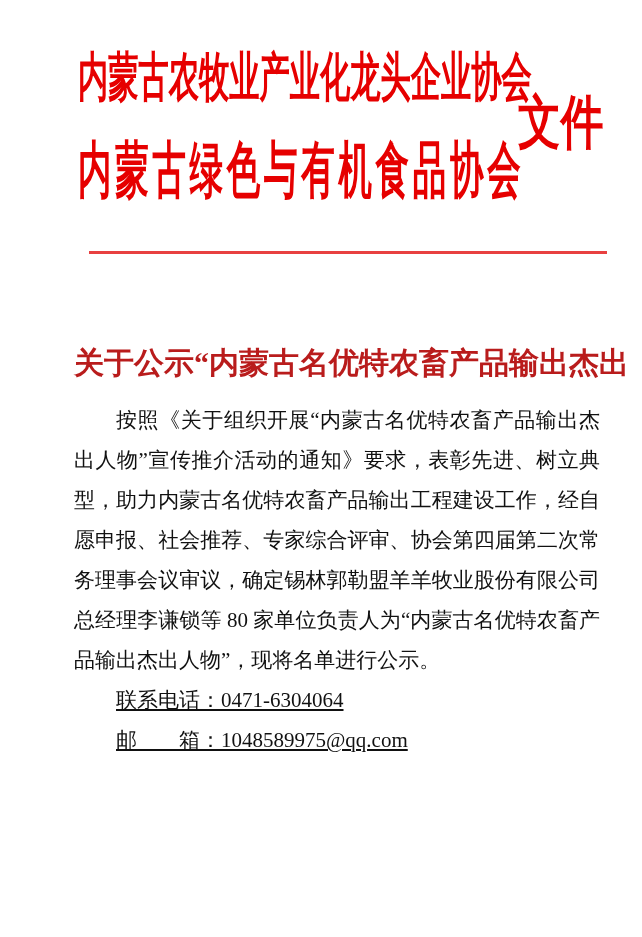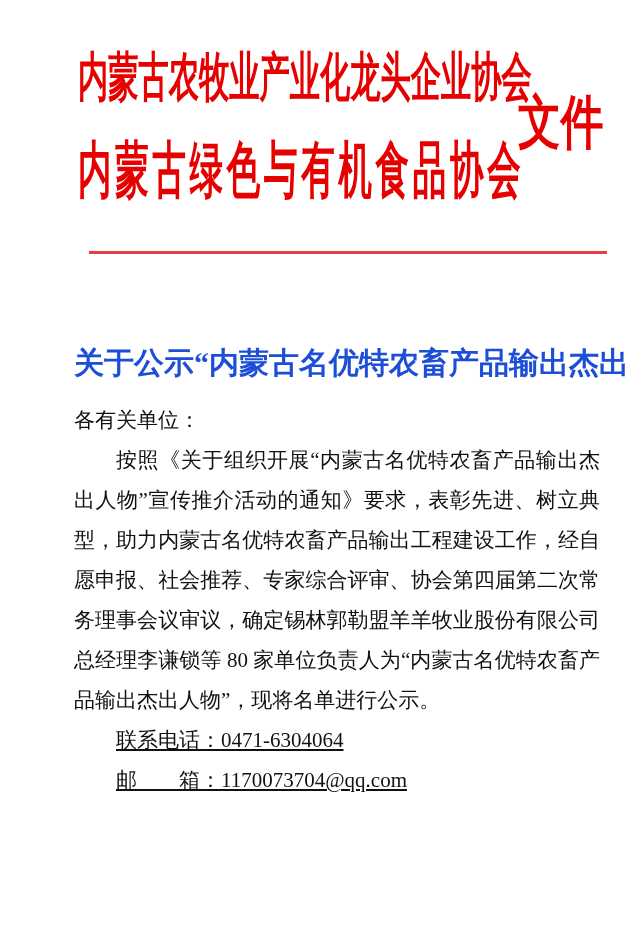--- a/index.html
+++ b/index.html
@@ -51,21 +51,21 @@
 
   
   .content {
     position: absolute; left: 0; top: 0;
     width: 642px; padding: 336px 56px 0 60px;
   }
   .notice-title {
     text-align: center;
     font-size: 30px; font-weight: 700;
     line-height: 54px;
-    color: #1d4ed8;
+    color: #b91c1c;
     letter-spacing: 0px;
     white-space: nowrap;
   }
   .body-text {
     margin-top: 10px;
     font-size: 21px;
     line-height: 40px;
     color: var(--text-black);
   }
   .salutation { text-align: left; }
@@ -91,24 +91,23 @@
     <div class="red-divider"></div>
   </div>
 
   <div class="content">
 
     <h1 class="notice-title">
       <span>关于公示“内蒙古名优特农畜产品输出杰出</span><br>
     </h1>
 
     <div class="body-text">
-      <p class="salutation">各有关单位：</p>
 
       <p class="para">按照《关于组织开展“内蒙古名优特农畜产品输出杰出人物”宣传推介活动的通知》要求，表彰先进、树立典型，助力内蒙古名优特农畜产品输出工程建设工作，经自愿申报、社会推荐、专家综合评审、协会第四届第二次常务理事会议审议，确定锡林郭勒盟羊羊牧业股份有限公司总经理李谦锁等 80 家单位负责人为“内蒙古名优特农畜产品输出杰出人物”，现将名单进行公示。</p>
 
 
       <p class="contact-line"><span>联系电话：</span><span>0471-6304064</span></p>
 
-      <p class="contact-line"><span>邮　　箱：</span><span>1170073704@qq.com</span></p>
+      <p class="contact-line"><span>邮　　箱：</span><span>1048589975@qq.com</span></p>
     </div>
 
   </div>
 </div>
 
 </body></html>

